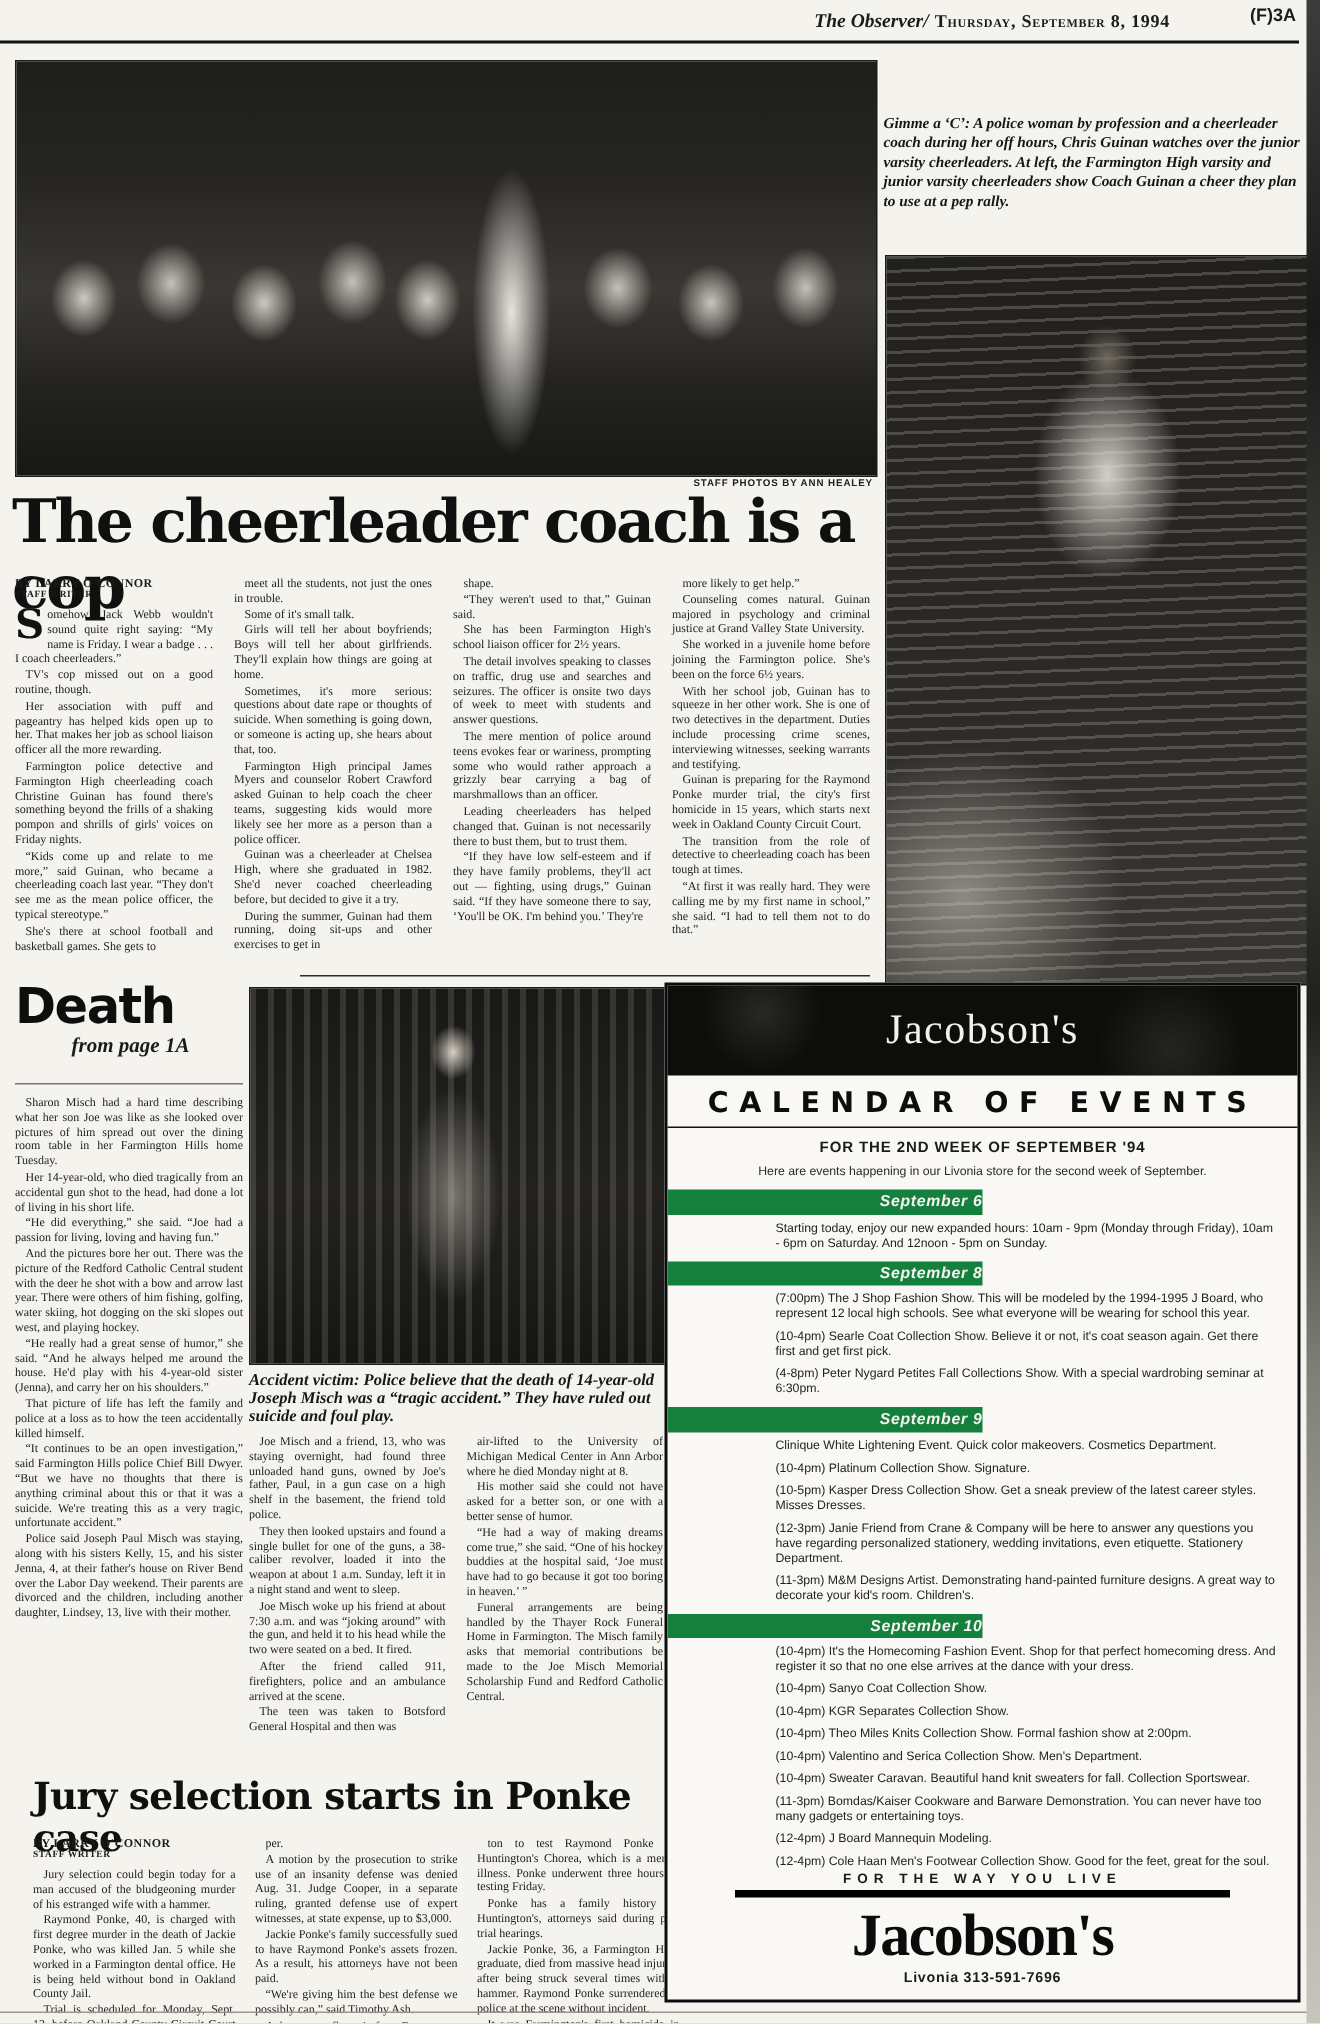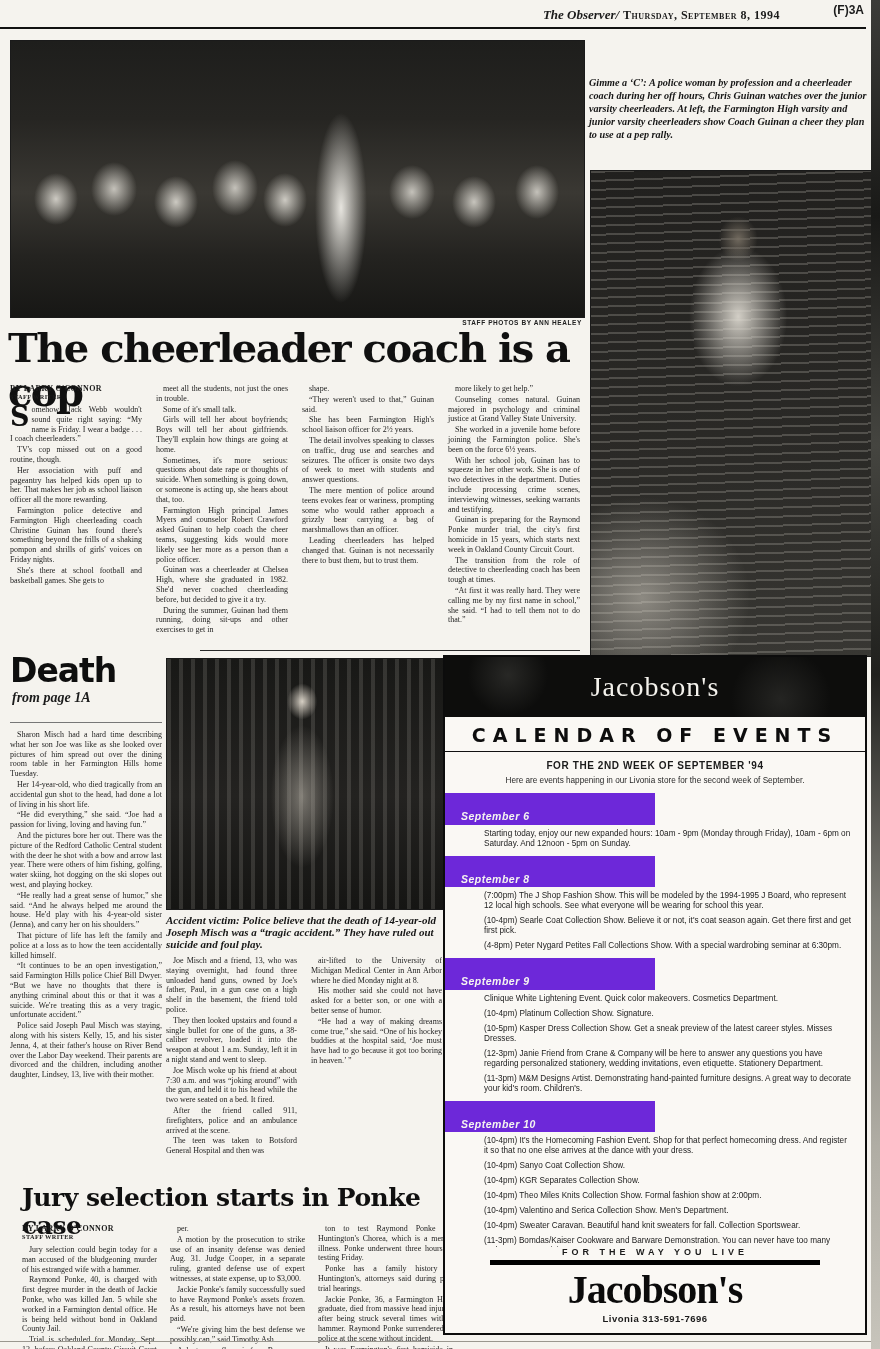--- a/index.html
+++ b/index.html
@@ -58,21 +58,21 @@
   .main-cols{left:10px;top:384px;width:572px;height:260px;gap:14px;}
   .main-cols .col{width:132px;flex:none;}
   .misch-cols{left:166px;top:956px;width:276px;height:226px;gap:14px;}
   .misch-cols .col{width:131px;flex:none;}
   .jury-cols{left:22px;top:1224px;width:432px;height:125px;gap:13px;}
   .jury-cols .col{width:135px;flex:none;}
 
   
   .death-block{position:absolute;left:10px;top:654px;width:152px;}
   .death-title{margin:0;font:bold 33px/34px "DejaVu Sans",sans-serif;letter-spacing:-1px;color:#0e0e0e;}
-  .death-from{font:italic bold 14px "Liberation Serif",serif;margin:2px 0 16px 2px;}
+  .death-from{font:italic bold 14px "Liberation Serif",serif;margin:2px 0 16px 2px;text-align:center;}
   .death-paras{margin-top:9px;border-top:1px solid #777;padding-top:7px;max-height:438px;overflow:hidden;}
 
   .sec-rule{position:absolute;left:200px;top:650px;width:380px;border-top:1.5px solid #2a2a2a;}
   .bottom-scanline{position:absolute;left:0;top:1341px;width:880px;border-top:1.5px solid #9a978f;}
   .scan-edge{position:absolute;right:0;top:0;width:9px;height:1349px;
     background:linear-gradient(180deg,#3c3c39 0%,#191917 16%,#454540 33%,#20201d 50%,#807f78 68%,#b0ada4 85%,#c7c4bb 100%);}
 
   
   .ad{position:absolute;left:443px;top:655px;width:424px;height:680px;border:2px solid #0c0c0c;
     background:#faf8f4;display:flex;flex-direction:column;font-family:"Liberation Sans",sans-serif;box-sizing:border-box;}
@@ -80,23 +80,23 @@
      radial-gradient(circle 40px at 15% 30%,rgba(90,90,85,.35),rgba(0,0,0,0)),
      radial-gradient(circle 50px at 80% 70%,rgba(90,90,85,.3),rgba(0,0,0,0)),
      #0d0d0c;
     display:flex;align-items:center;justify-content:center;flex:none;}
   .ad-logo-top{color:#f3f1ec;font:28px "Liberation Serif",serif;letter-spacing:1px;}
   .ad-cal-title{border-bottom:1.5px solid #111;padding:7px 4px 5px;text-align:center;
     font:bold 19px "DejaVu Sans",sans-serif;letter-spacing:7px;white-space:nowrap;color:#0d0d0d;flex:none;}
   .ad-subtitle{margin-top:8px;text-align:center;font:bold 10px "Liberation Sans",sans-serif;letter-spacing:.6px;flex:none;}
   .ad-intro{margin:5px 8px 1px;text-align:center;font:8.2px "Liberation Sans",sans-serif;color:#2a2a2a;flex:none;}
   .ad-sections{flex:1;min-height:0;overflow:hidden;}
-  .ad-bar{margin:7px 0 4px;width:210px;background:#6d28d9;color:#f5f4f0;
-    font:italic bold 10.5px/1 "Liberation Sans",sans-serif;padding:18px 0 3px 16px;letter-spacing:.5px;box-sizing:border-box;}
-  .ad-event{font:8.2px/10px "Liberation Sans",sans-serif;margin:0 12px 5px 39px;color:#222;text-indent:0;text-align:left;}
+  .ad-bar{margin:7px 0 4px;width:210px;background:#15803d;color:#f5f4f0;
+    font:italic bold 10.5px/1 "Liberation Sans",sans-serif;padding:3px 0 3px 16px;letter-spacing:.5px;box-sizing:border-box;text-align:right;}
+  .ad-event{font:8.2px/10px "Liberation Sans",sans-serif;margin:0 12px 5px 72px;color:#222;text-indent:0;text-align:left;}
   .ad-footer{flex:none;text-align:center;padding-bottom:9px;}
   .ad-tagline{font:bold 9px "Liberation Sans",sans-serif;letter-spacing:4px;}
   .ad-tagbar{width:330px;height:5px;background:#000;margin:3px auto 5px;}
   .ad-logo-big{font:bold 40px/40px "Liberation Serif",serif;letter-spacing:-1px;color:#0b0b0b;}
   .ad-phone{font:bold 9.5px "Liberation Sans",sans-serif;margin-top:3px;letter-spacing:.5px;}
 </style>
 </head>
 <body>
 
 <div class="page">
@@ -132,20 +132,21 @@
     <div class="col">
       <div class="byline-block">
         <div class="byline">BY LARRY O'CONNOR</div>
         <div class="byline-title">STAFF WRITER</div>
       </div>
       <p class="para lead-para"><span class="dropcap">S</span>omehow, Jack Webb wouldn't sound quite right saying: “My name is Friday. I wear a badge . . . I coach cheerleaders.”</p>
       <div>
           <p class="para">TV's cop missed out on a good routine, though.</p>
           <p class="para">Her association with puff and pageantry has helped kids open up to her. That makes her job as school liaison officer all the more rewarding.</p>
           <p class="para">Farmington police detective and Farmington High cheerleading coach Christine Guinan has found there's something beyond the frills of a shaking pompon and shrills of girls' voices on Friday nights.</p>
+          <p class="para">“Kids come up and relate to me more,” said Guinan, who became a cheerleading coach last year. “They don't see me as the mean police officer, the typical stereotype.”</p>
           <p class="para">She's there at school football and basketball games. She gets to</p>
         </div>
     </div>
     <div class="col">
       <div>
           <p class="para">meet all the students, not just the ones in trouble.</p>
           <p class="para">Some of it's small talk.</p>
           <p class="para">Girls will tell her about boyfriends; Boys will tell her about girlfriends. They'll explain how things are going at home.</p>
           <p class="para">Sometimes, it's more serious: questions about date rape or thoughts of suicide. When something is going down, or someone is acting up, she hears about that, too.</p>
           <p class="para">Farmington High principal James Myers and counselor Robert Crawford asked Guinan to help coach the cheer teams, suggesting kids would more likely see her more as a person than a police officer.</p>
@@ -154,20 +155,21 @@
         </div>
     </div>
     <div class="col">
       <div>
           <p class="para">shape.</p>
           <p class="para">“They weren't used to that,” Guinan said.</p>
           <p class="para">She has been Farmington High's school liaison officer for 2½ years.</p>
           <p class="para">The detail involves speaking to classes on traffic, drug use and searches and seizures. The officer is onsite two days of week to meet with students and answer questions.</p>
           <p class="para">The mere mention of police around teens evokes fear or wariness, prompting some who would rather approach a grizzly bear carrying a bag of marshmallows than an officer.</p>
           <p class="para">Leading cheerleaders has helped changed that. Guinan is not necessarily there to bust them, but to trust them.</p>
+          <p class="para">“If they have low self-esteem and if they have family problems, they'll act out — fighting, using drugs,” Guinan said. “If they have someone there to say, ‘You'll be OK. I'm behind you.’ They're</p>
         </div>
     </div>
     <div class="col">
       <div>
           <p class="para">more likely to get help.”</p>
           <p class="para">Counseling comes natural. Guinan majored in psychology and criminal justice at Grand Valley State University.</p>
           <p class="para">She worked in a juvenile home before joining the Farmington police. She's been on the force 6½ years.</p>
           <p class="para">With her school job, Guinan has to squeeze in her other work. She is one of two detectives in the department. Duties include processing crime scenes, interviewing witnesses, seeking warrants and testifying.</p>
           <p class="para">Guinan is preparing for the Raymond Ponke murder trial, the city's first homicide in 15 years, which starts next week in Oakland County Circuit Court.</p>
           <p class="para">The transition from the role of detective to cheerleading coach has been tough at times.</p>
@@ -206,20 +208,21 @@
           <p class="para">Joe Misch woke up his friend at about 7:30 a.m. and was “joking around” with the gun, and held it to his head while the two were seated on a bed. It fired.</p>
           <p class="para">After the friend called 911, firefighters, police and an ambulance arrived at the scene.</p>
           <p class="para">The teen was taken to Botsford General Hospital and then was</p>
         </div>
     </div>
     <div class="col">
       <div>
           <p class="para">air-lifted to the University of Michigan Medical Center in Ann Arbor where he died Monday night at 8.</p>
           <p class="para">His mother said she could not have asked for a better son, or one with a better sense of humor.</p>
           <p class="para">“He had a way of making dreams come true,” she said. “One of his hockey buddies at the hospital said, ‘Joe must have had to go because it got too boring in heaven.’ ”</p>
+          <p class="para">Funeral arrangements are being handled by the Thayer Rock Funeral Home in Farmington. The Misch family asks that memorial contributions be made to the Joe Misch Memorial Scholarship Fund and Redford Catholic Central.</p>
         </div>
     </div>
   </div>
 
   <h2 class="headline-jury">Jury selection starts in Ponke case</h2>
   <div class="cols jury-cols">
     <div class="col">
       <div class="byline-block">
         <div class="byline">BY LARRY O'CONNOR</div>
         <div class="byline-title">STAFF WRITER</div>

